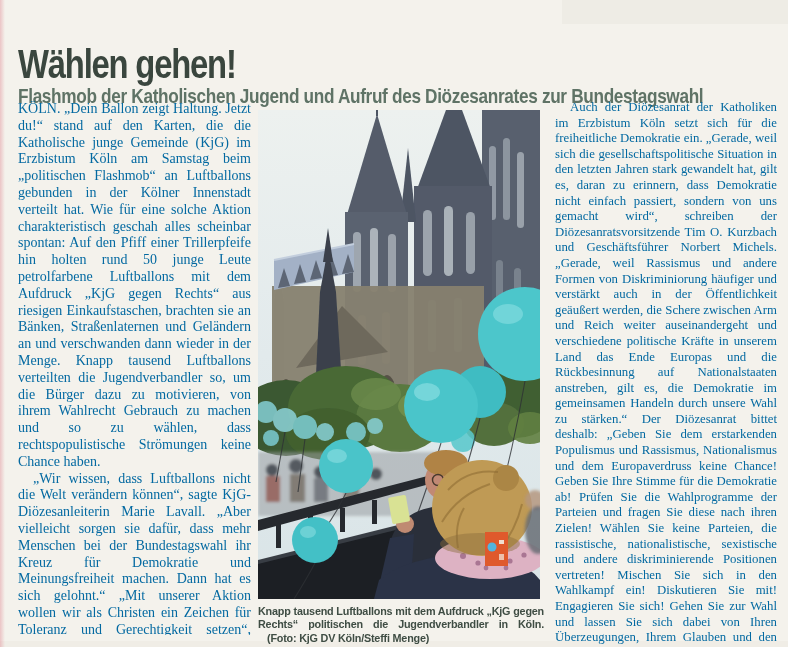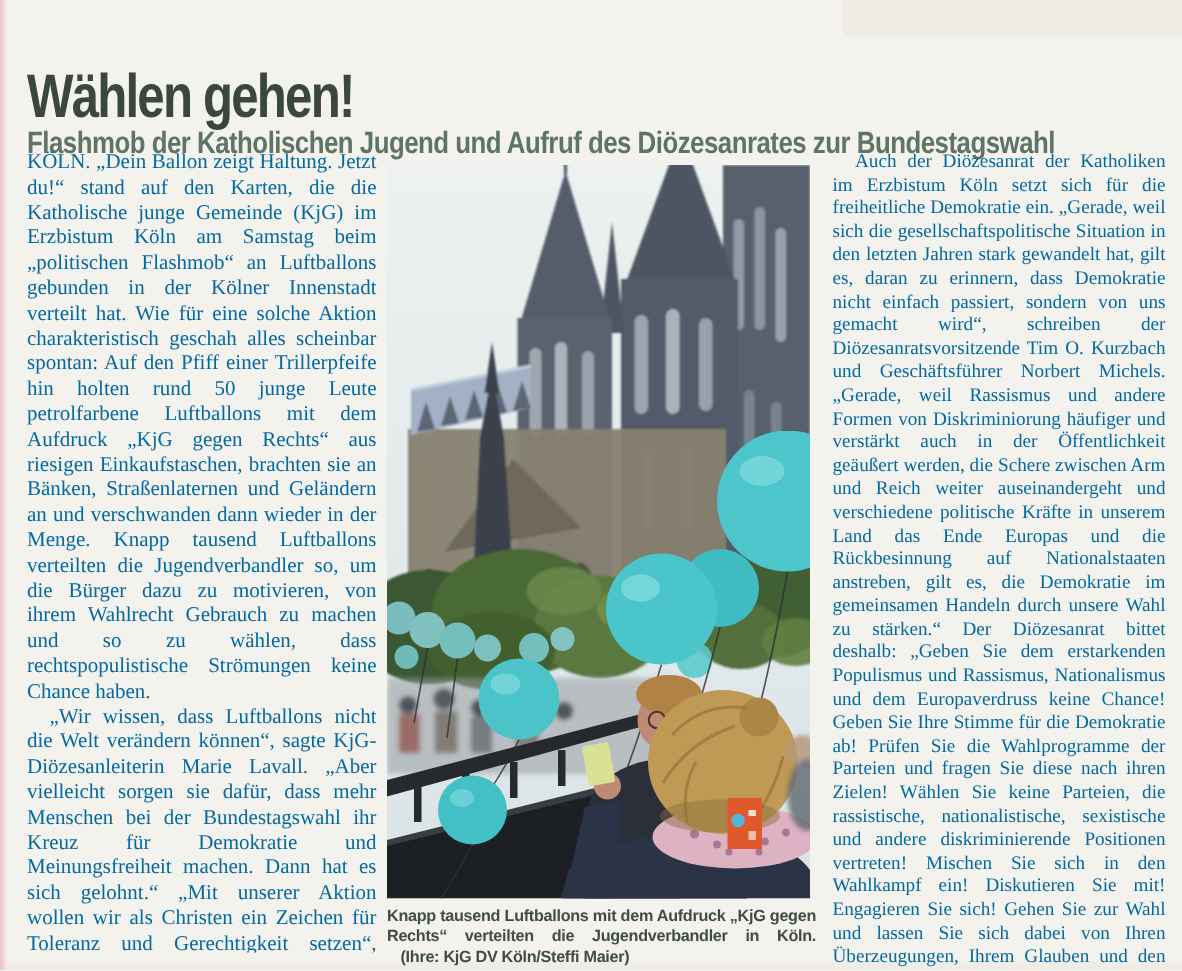--- a/index.html
+++ b/index.html
@@ -246,19 +246,19 @@
         </g>
         <g filter="url(#softer)">
           <circle cx="277" cy="390" r="10" fill="#b5977f" opacity=".85"></circle>
           <ellipse cx="280" cy="420" rx="13" ry="24" fill="#676c74" opacity=".85"></ellipse>
         </g>
       </g>
     </svg>
   </div>
 
   <div class="caption">
-    <span>Knapp tausend Luftballons mit dem Aufdruck „KjG gegen Rechts“ verteilten die Jugendverbandler in Köln.</span><span class="credit">(Ihre: KjG DV Köln/Steffi Maier)</span>
+    <span>Knapp tausend Luftballons mit dem Aufdruck „KjG gegen Rechts“ politischen die Jugendverbandler in Köln.</span><span class="credit">(Foto: KjG DV Köln/Steffi Menge)</span>
   </div>
 
   <div class="col col-right">
     <p>Auch der Diözesanrat der Katholiken im Erzbistum Köln setzt sich für die freiheitliche Demokratie ein. „Gerade, weil sich die gesellschaftspolitische Situation in den letzten Jahren stark gewandelt hat, gilt es, daran zu erinnern, dass Demokratie nicht einfach passiert, sondern von uns gemacht wird“, schreiben der Diözesanratsvorsitzende Tim O. Kurzbach und Geschäftsführer Norbert Michels. „Gerade, weil Rassismus und andere Formen von Diskriminiorung häufiger und verstärkt auch in der Öffentlichkeit geäußert werden, die Schere zwischen Arm und Reich weiter auseinandergeht und verschiedene politische Kräfte in unserem Land das Ende Europas und die Rückbesinnung auf Nationalstaaten anstreben, gilt es, die Demokratie im gemeinsamen Handeln durch unsere Wahl zu stärken.“ Der Diözesanrat bittet deshalb: „Geben Sie dem erstarkenden Populismus und Rassismus, Nationalismus und dem Europaverdruss keine Chance! Geben Sie Ihre Stimme für die Demokratie ab! Prüfen Sie die Wahlprogramme der Parteien und fragen Sie diese nach ihren Zielen! Wählen Sie keine Parteien, die rassistische, nationalistische, sexistische und andere diskriminierende Positionen vertreten! Mischen Sie sich in den Wahlkampf ein! Diskutieren Sie mit! Engagieren Sie sich! Gehen Sie zur Wahl und lassen Sie sich dabei von Ihren Überzeugungen, Ihrem Glauben und den Werten unserer freiheitlichen Demokratie leiten!“</p>
   </div>
 </div>
 
 </body></html>

